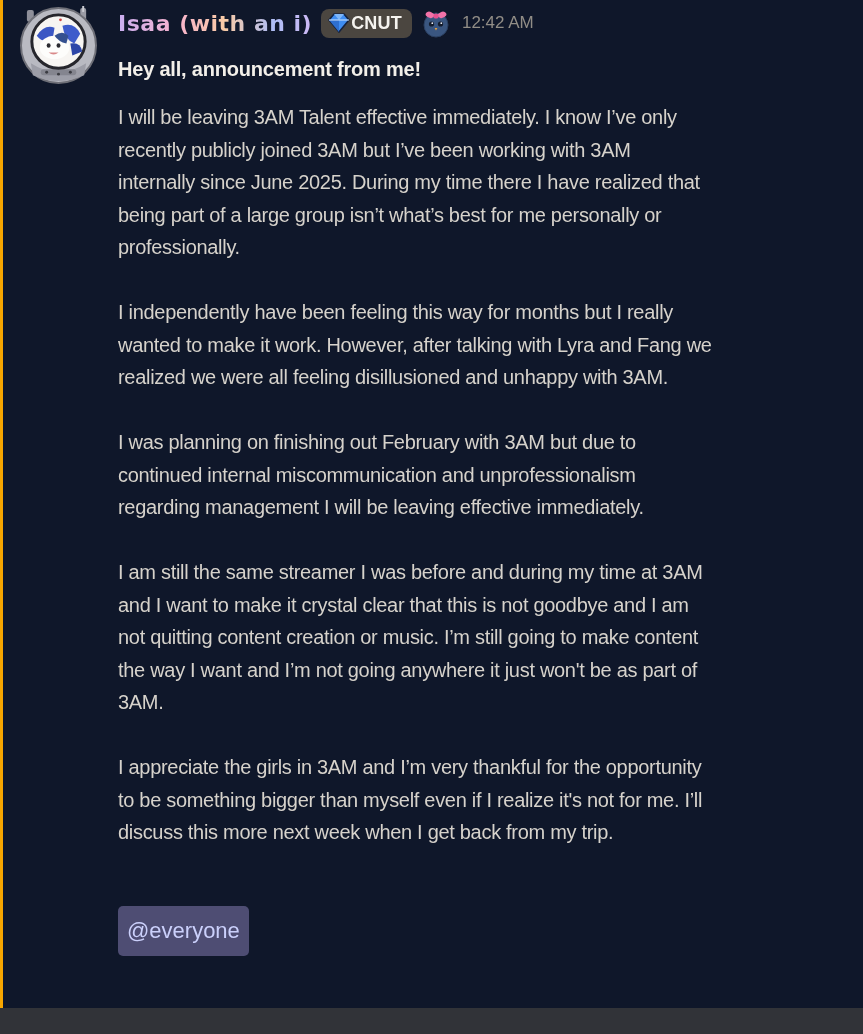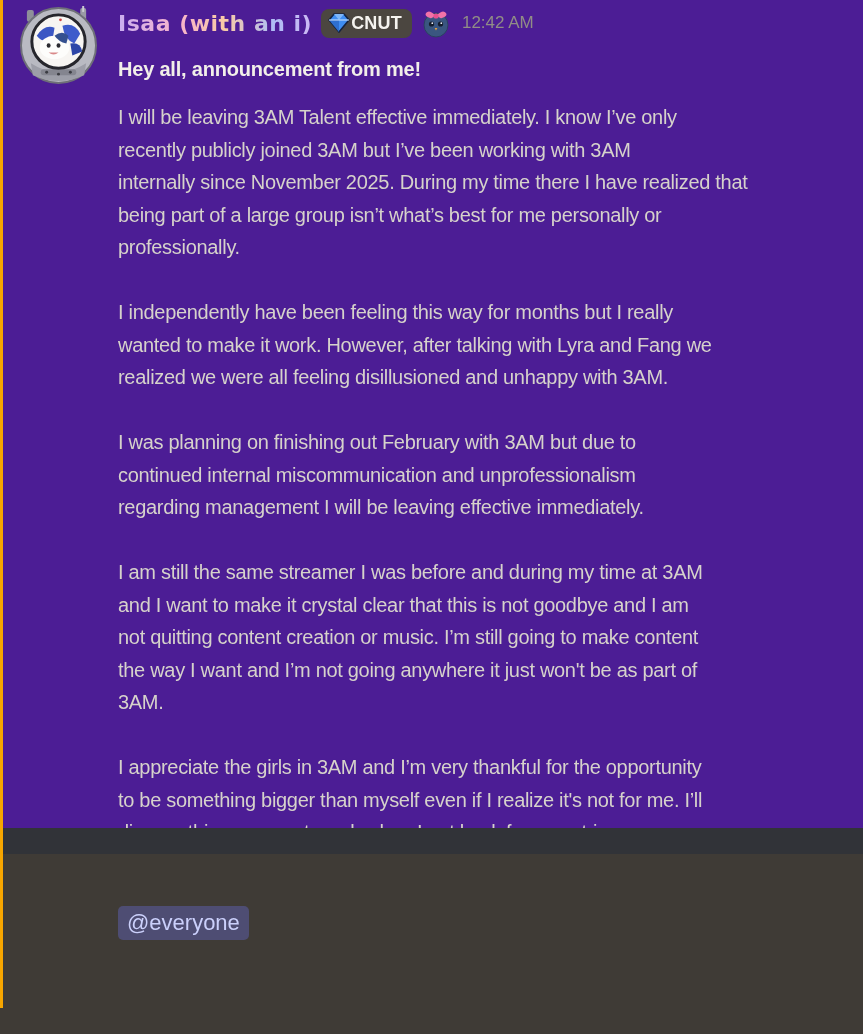--- a/index.html
+++ b/index.html
@@ -2,21 +2,21 @@
 <html><head>
 <meta charset="utf-8">
 <style>
   * { margin: 0; padding: 0; box-sizing: border-box; }
   html, body { width: 863px; height: 1034px; overflow: hidden; }
   body {
     background: #3F3B36;
     font-family: "Liberation Sans", sans-serif;
     position: relative;
   }
-  .screen { position: relative; width: 863px; height: 854px; background: #4c1d95; }
+  .screen { position: relative; width: 863px; height: 1034px; background: #0f172a; }
 
   .left-stripe {
     position: absolute; left: 0; top: 0; width: 3px; height: 1008px;
     background: #F7A600; z-index: 5;
   }
   .bottom-bar {
     position: absolute; left: 0; bottom: 0; width: 863px; height: 26px;
     background: #313338; z-index: 4;
   }
 
@@ -57,21 +57,21 @@
   .para.first { margin-top: 20px; }
   .signoff-line {
     color: #D6D2CB; font-size: 20px; line-height: 32.5px; letter-spacing: -0.3px;
     display: flex; align-items: center; gap: 6px;
   }
   .signoff-emoji { width: 34px; height: 32px; display: inline-block; margin-top: 2px; }
 
   .mention-pill {
     display: inline-block; margin-top: 25px;
     background: #4E4D73; color: #CBD0FB;
-    font-size: 22px; line-height: 30px; padding: 2px 9px;
+    font-size: 22px; line-height: 30px; padding: 10px 9px;
     border-radius: 5px; cursor: pointer;
   }
 </style>
 </head>
 <body>
 
 <div class="screen">
 
   <div class="left-stripe"></div>
 
@@ -138,21 +138,21 @@
       </span>
 
       <span class="timestamp">12:42 AM</span>
     </div>
 
     <div class="content">
       <h2 class="heading">Hey all, announcement from me!</h2>
 
       <p class="para first">I will be leaving 3AM Talent effective immediately. I know I’ve only
 recently publicly joined 3AM but I’ve been working with 3AM
-internally since November 2025. During my time there I have realized that
+internally since June 2025. During my time there I have realized that
 being part of a large group isn’t what’s best for me personally or
 professionally.</p>
       <p class="para">I independently have been feeling this way for months but I really
 wanted to make it work. However, after talking with Lyra and Fang we
 realized we were all feeling disillusioned and unhappy with 3AM.</p>
       <p class="para">I was planning on finishing out February with 3AM but due to
 continued internal miscommunication and unprofessionalism
 regarding management I will be leaving effective immediately.</p>
       <p class="para">I am still the same streamer I was before and during my time at 3AM
 and I want to make it crystal clear that this is not goodbye and I am

